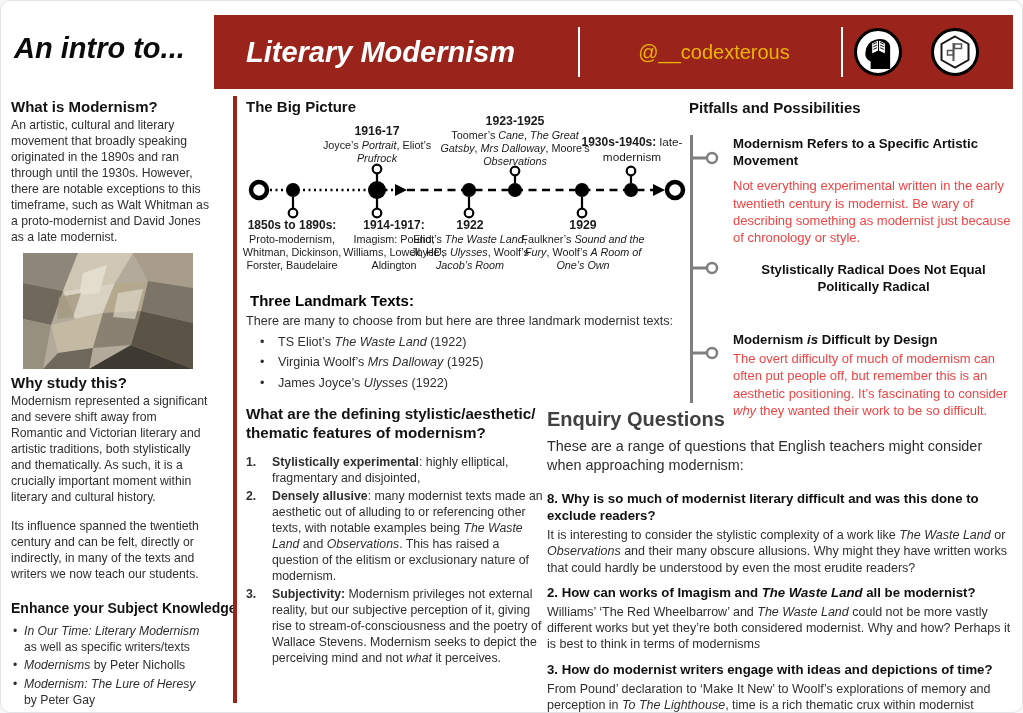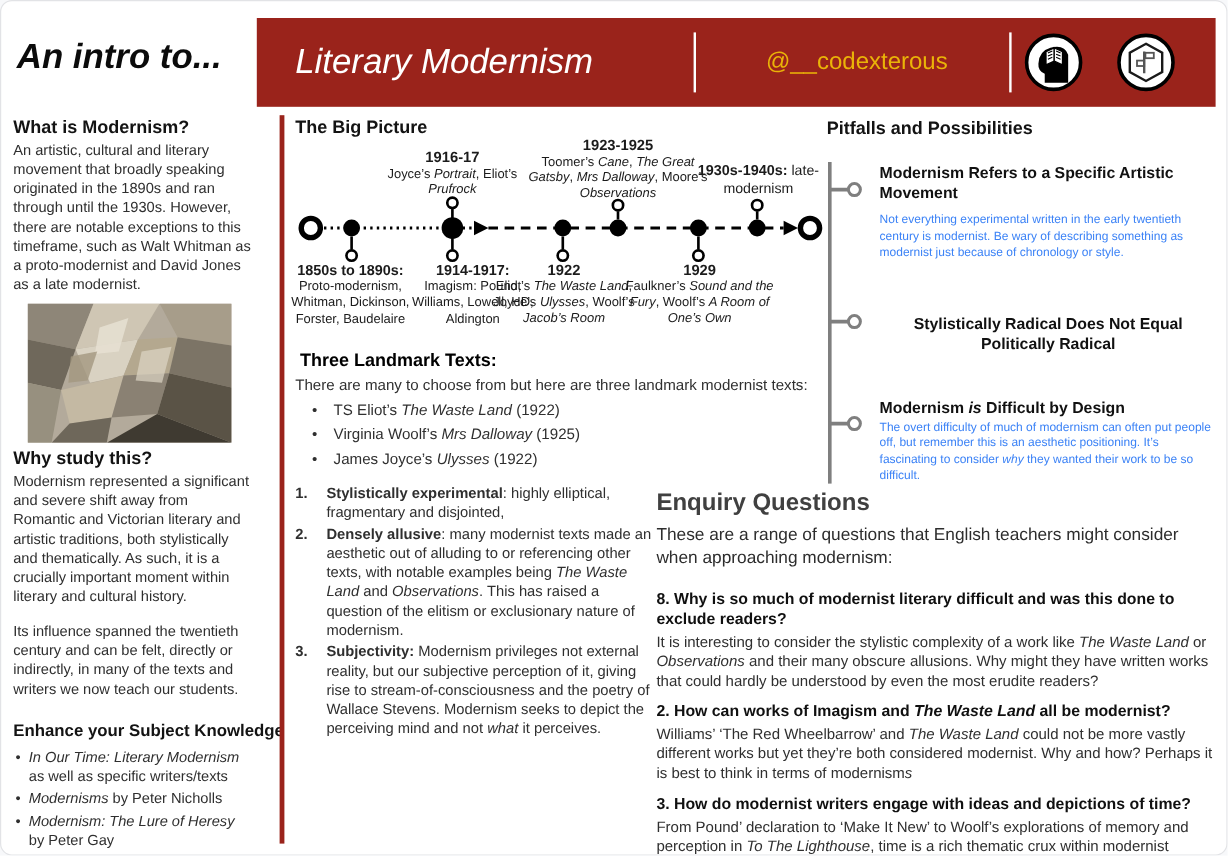--- a/index.html
+++ b/index.html
@@ -6,21 +6,21 @@
   body{background:#f7f8fa;font-family:"Liberation Sans",sans-serif;color:#262626;}
   .page{position:relative;width:1023px;height:713px;background:#fff;border:1px solid #e2e3e6;
         border-radius:10px;overflow:hidden;box-sizing:border-box;}
   .i{font-style:italic;}
   .b{font-weight:bold;}
 
   
   .intro-text{position:absolute;left:13px;top:31px;font-size:29px;font-weight:bold;font-style:italic;color:#0b0b0b;}
   .banner{position:absolute;left:213px;top:14px;width:799px;height:74px;background:var(--banner-red,#9A231B);}
   .banner-title{position:absolute;left:32px;top:50%;transform:translateY(-50%);
-        font-size:29px;font-weight:normal;font-style:italic;color:#fff;white-space:nowrap;}
+        font-size:29px;font-weight:bold;font-style:italic;color:#fff;white-space:nowrap;}
   .sep{position:absolute;top:12px;width:2px;height:50px;background:#fff;}
   .sep1{left:364px;}  .sep2{left:627px;}
   .handle{position:absolute;left:390px;width:220px;top:50%;transform:translateY(-50%);
         text-align:center;font-size:20px;color:#eab308;}
   .icon-circle{position:absolute;top:50%;transform:translateY(-50%);width:48px;height:48px;border-radius:50%;
         background:#fff;border:3px solid #000;display:flex;align-items:center;justify-content:center;box-sizing:border-box;}
   .icon1{left:640px;} .icon2{left:717px;}
 
   
   .col-left{position:absolute;left:10px;top:97px;width:200px;}
@@ -62,21 +62,21 @@
   .ft-item{display:grid;grid-template-columns:26px 1fr;font-size:12.3px;line-height:1.3;color:#2f2f2f;margin-bottom:2px;}
   .ft-num{font-weight:bold;}
 
   
   .col-right{position:absolute;left:688px;top:98px;width:326px;}
   .pf-h{font-size:15px;font-weight:bold;color:#131313;margin:0;}
   .pf-rail{position:absolute;left:1px;top:36px;width:3px;height:268px;background:var(--rail-gray,#7F7F7F);}
   .pf-marker{position:absolute;left:2px;}
   .pf-item{position:absolute;left:44px;width:281px;}
   .pf-t{font-size:13.2px;font-weight:bold;line-height:1.3;color:#111;}
-  .pf-b{font-size:10px;line-height:1.33;color:#3b82f6;margin-top:8px;}
+  .pf-b{font-size:13px;line-height:1.33;color:#ef4444;margin-top:8px;}
   #pf1{top:36px;} #pf2{top:162px;text-align:center;} #pf3{top:232px;}
   #pf3 .pf-b{margin-top:2px;}
 
   
   .enquiry{position:absolute;left:546px;top:407px;width:466px;}
   .eq-h{font-size:20px;font-weight:bold;color:#404040;margin:0;}
   .eq-intro{font-size:14.4px;line-height:1.33;color:#2d2d2d;margin-top:6px;}
   .eq-q{font-size:13.2px;font-weight:bold;line-height:1.3;color:#101010;margin-top:8px;}
   .eq-a{font-size:12.5px;line-height:1.3;color:#2f2f2f;margin-top:3px;}
 </style>
@@ -208,20 +208,21 @@
     </div>
 
     <h2 class="lm-h">Three Landmark Texts:</h2>
     <p class="lm-intro">There are many to choose from but here are three landmark modernist texts:</p>
     <ul class="lm-list">
       <li><span>TS Eliot’s </span><span class="i">The Waste Land</span><span> (1922)</span></li>
       <li><span>Virginia Woolf’s </span><span class="i">Mrs Dalloway</span><span> (1925)</span></li>
       <li><span>James Joyce’s </span><span class="i">Ulysses</span><span> (1922)</span></li>
     </ul>
 
+    <h2 class="ft-h">What are the defining stylistic/aesthetic/ thematic features of modernism?</h2>
     <div class="ft-list">
       <div class="ft-item">
         <span class="ft-num">1.</span>
         <span><span class="b">Stylistically experimental</span><span>: highly elliptical, fragmentary and disjointed,</span></span>
       </div>
       <div class="ft-item">
         <span class="ft-num">2.</span>
         <span><span class="b">Densely allusive</span><span>: many modernist texts made an aesthetic out of alluding to or referencing other texts, with notable examples being </span><span class="i">The Waste Land</span><span> and </span><span class="i">Observations</span><span>. This has raised a question of the elitism or exclusionary nature of modernism.</span></span>
       </div>
       <div class="ft-item">

